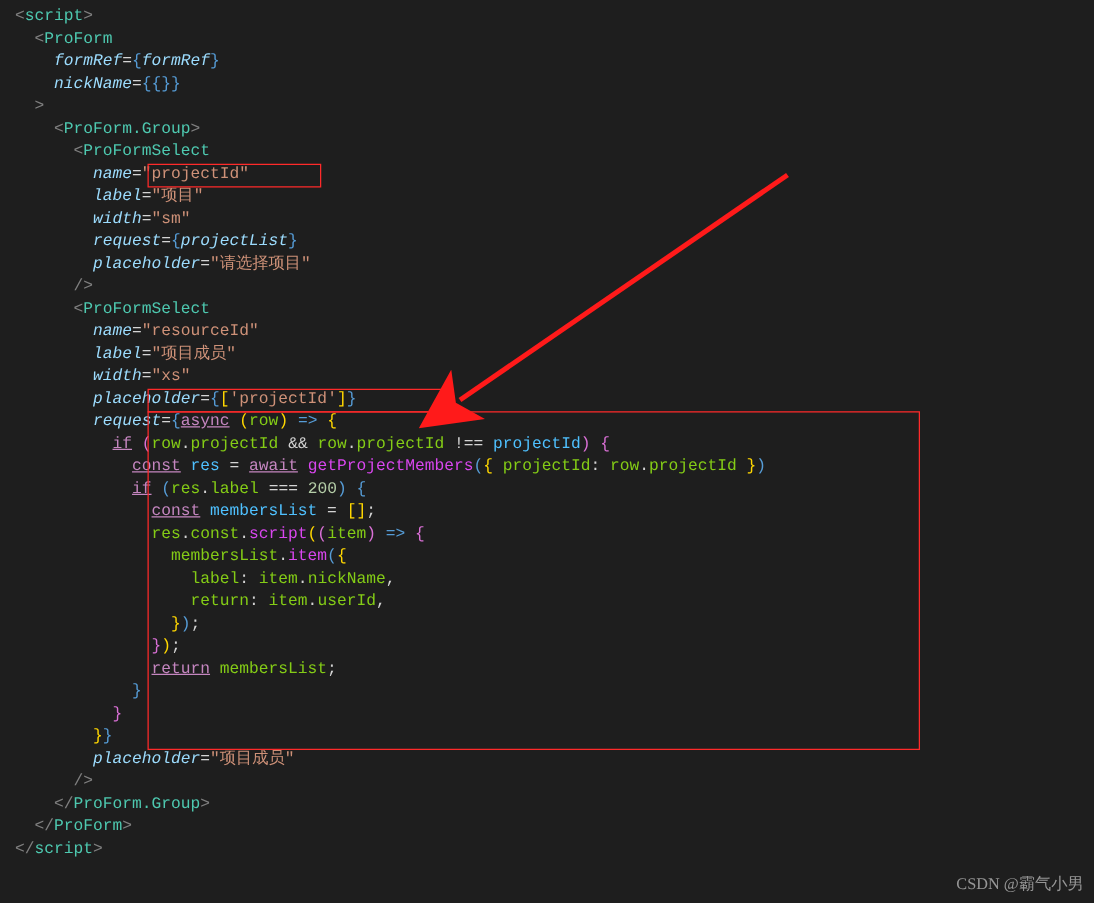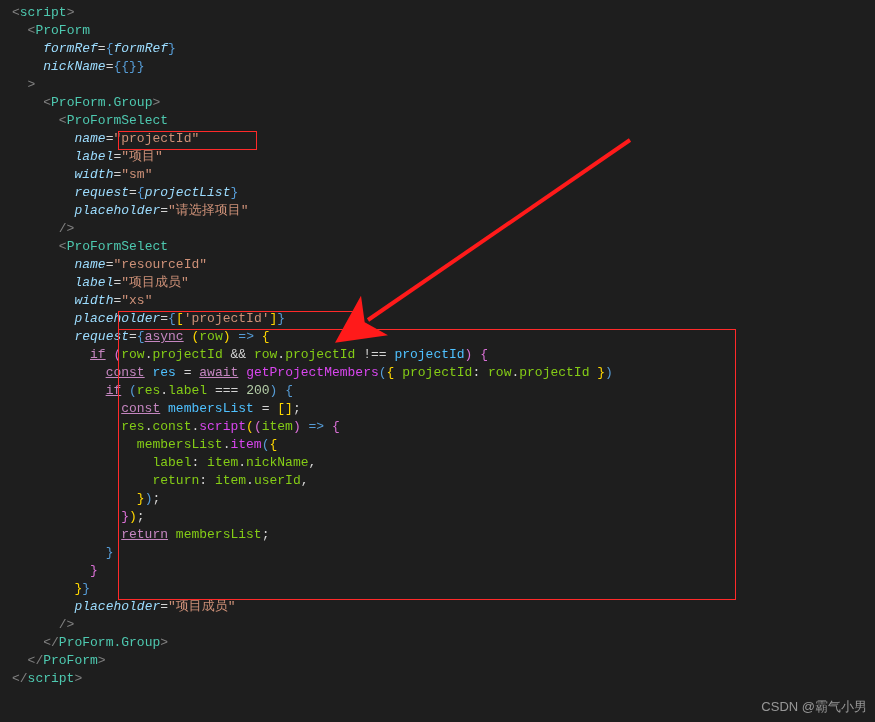--- a/index.html
+++ b/index.html
@@ -38,21 +38,21 @@
   .red-box {
     position: absolute;
     border: 1px solid #ff2a2a;
     pointer-events: none;
   }
   .watermark {
     position: absolute;
     right: 8px;
     bottom: 6px;
     color: #c9c9c9;
-    font-family: Liberation Sans, sans-serif;
+    font-family: Liberation Serif, serif;
     font-size: 13px;
     opacity: 0.7;
   }
   svg.arrow {
     position: absolute;
     top: 0; left: 0;
     width: 875px;
     height: 722px;
     pointer-events: none;
   }

